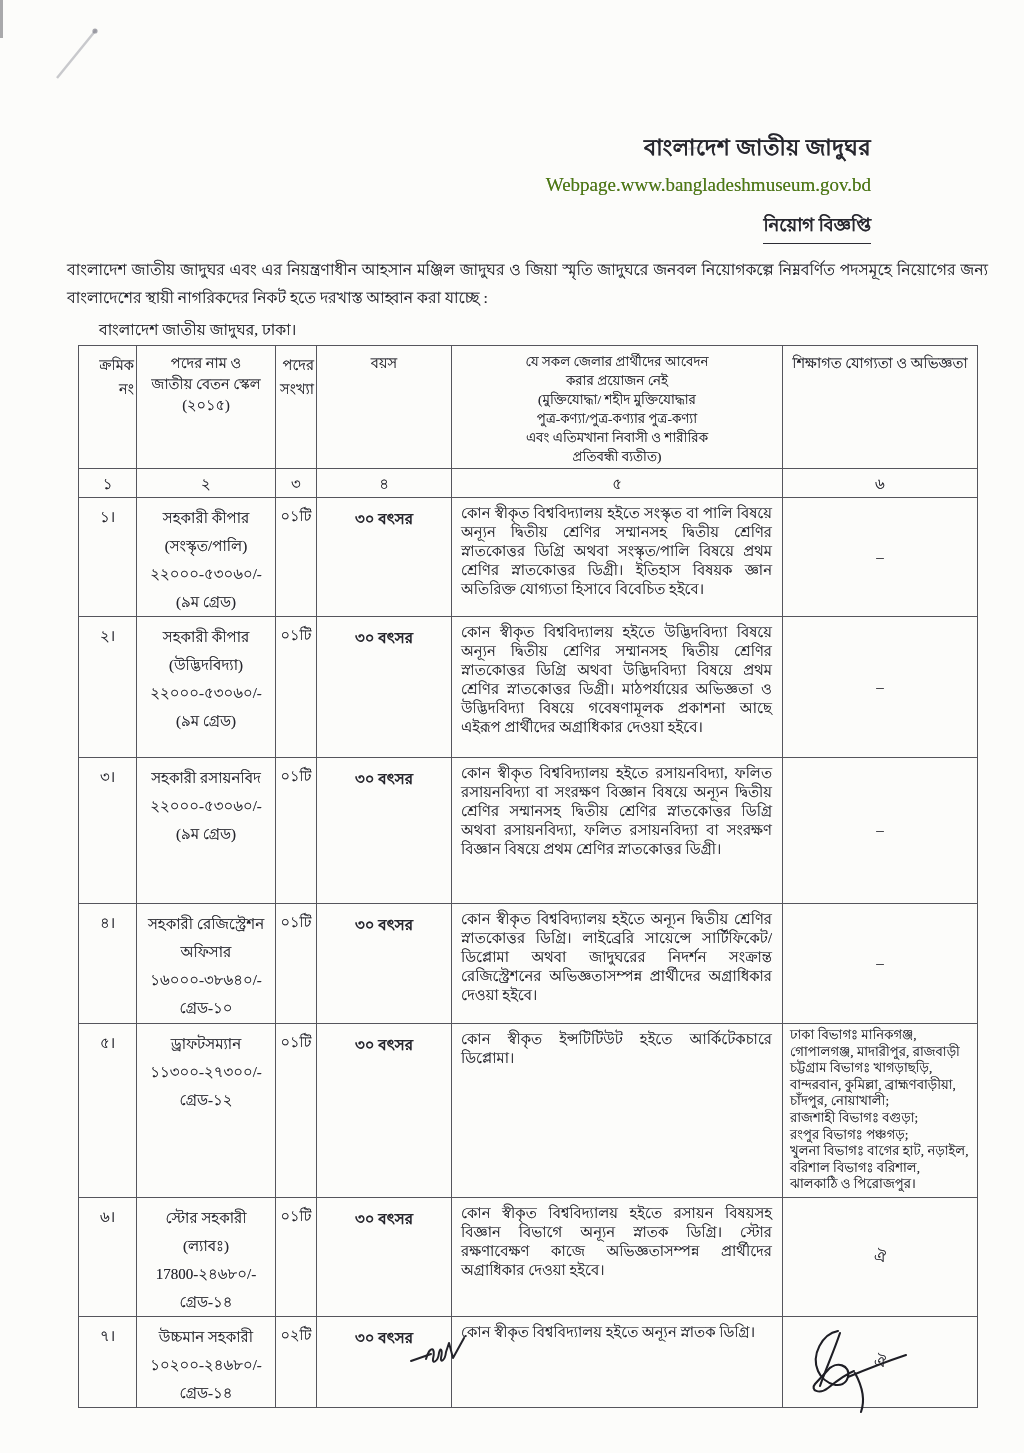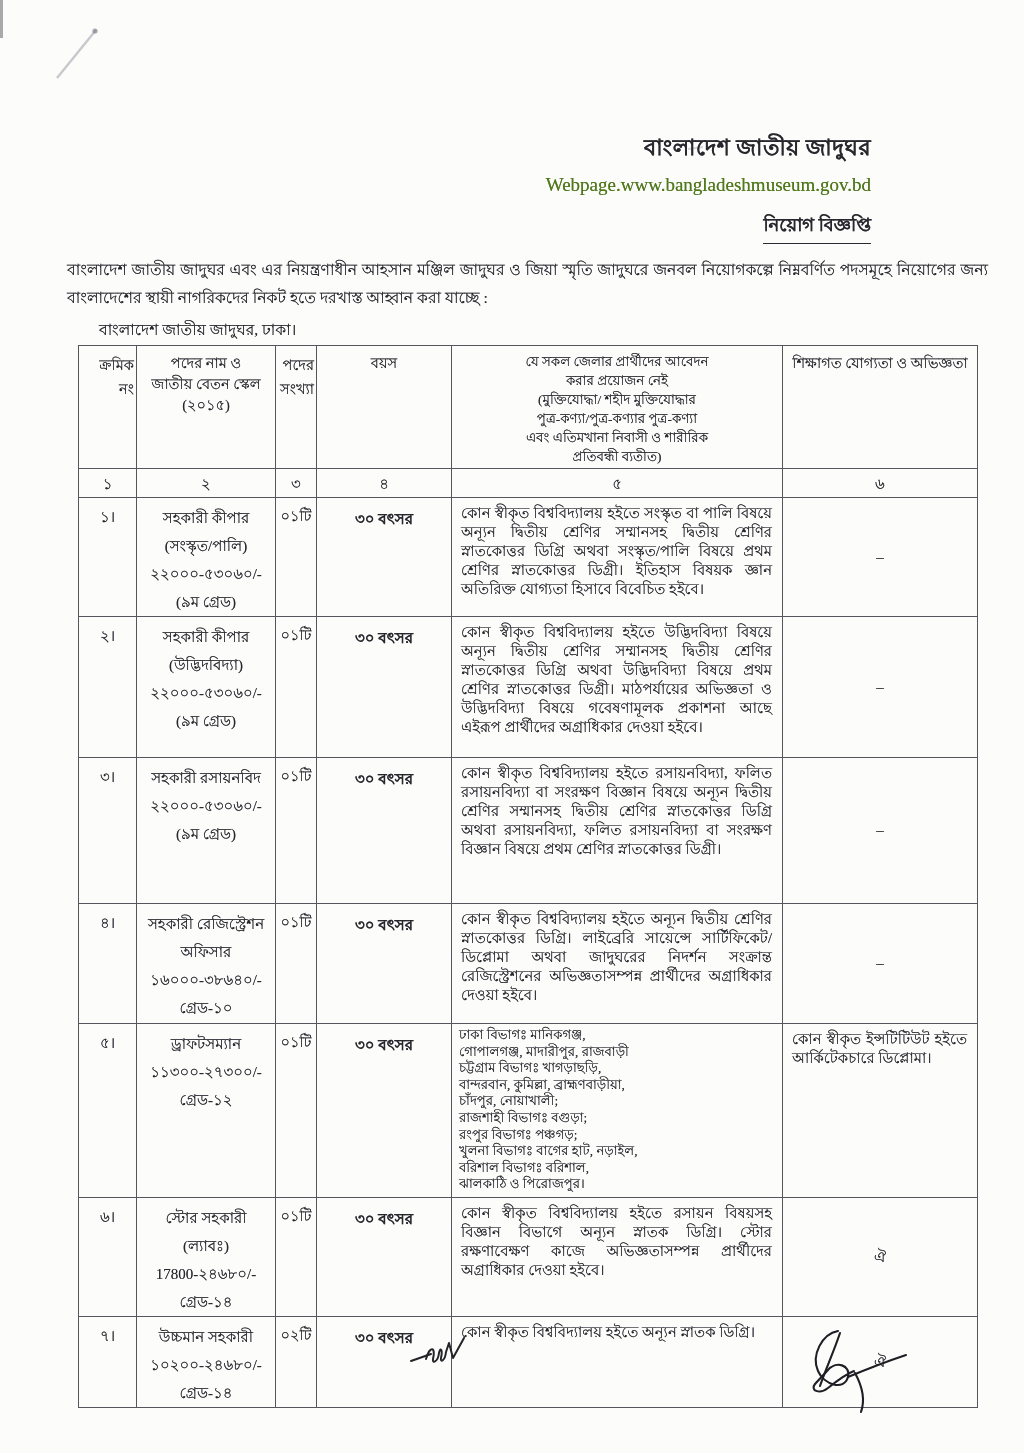--- a/index.html
+++ b/index.html
@@ -152,31 +152,31 @@
     <div class="td c6">–</div>
   </div>
 
   <div class="tr r5">
     <div class="td c1">৫।</div>
     <div class="td c2">ড্রাফটসম্যান
 ১১৩০০-২৭৩০০/-
 গ্রেড-১২</div>
     <div class="td c3">০১টি</div>
     <div class="td c4">৩০ বৎসর</div>
+    <div class="td c5">কোন স্বীকৃত ইন্সটিটিউট হইতে আর্কিটেকচারে ডিপ্লোমা।</div>
     <div class="td c6 district-list">ঢাকা বিভাগঃ মানিকগঞ্জ,
 গোপালগঞ্জ, মাদারীপুর, রাজবাড়ী
 চট্টগ্রাম বিভাগঃ খাগড়াছড়ি,
 বান্দরবান, কুমিল্লা, ব্রাহ্মণবাড়ীয়া,
 চাঁদপুর, নোয়াখালী;
 রাজশাহী বিভাগঃ বগুড়া;
 রংপুর বিভাগঃ পঞ্চগড়;
 খুলনা বিভাগঃ বাগের হাট, নড়াইল,
 বরিশাল বিভাগঃ বরিশাল,
 ঝালকাঠি ও পিরোজপুর।</div>
-    <div class="td c5">কোন স্বীকৃত ইন্সটিটিউট হইতে আর্কিটেকচারে ডিপ্লোমা।</div>
   </div>
 
   <div class="tr r6">
     <div class="td c1">৬।</div>
     <div class="td c2">স্টোর সহকারী
 (ল্যাবঃ)
 17800-২৪৬৮০/-
 গ্রেড-১৪</div>
     <div class="td c3">০১টি</div>
     <div class="td c4">৩০ বৎসর</div>

